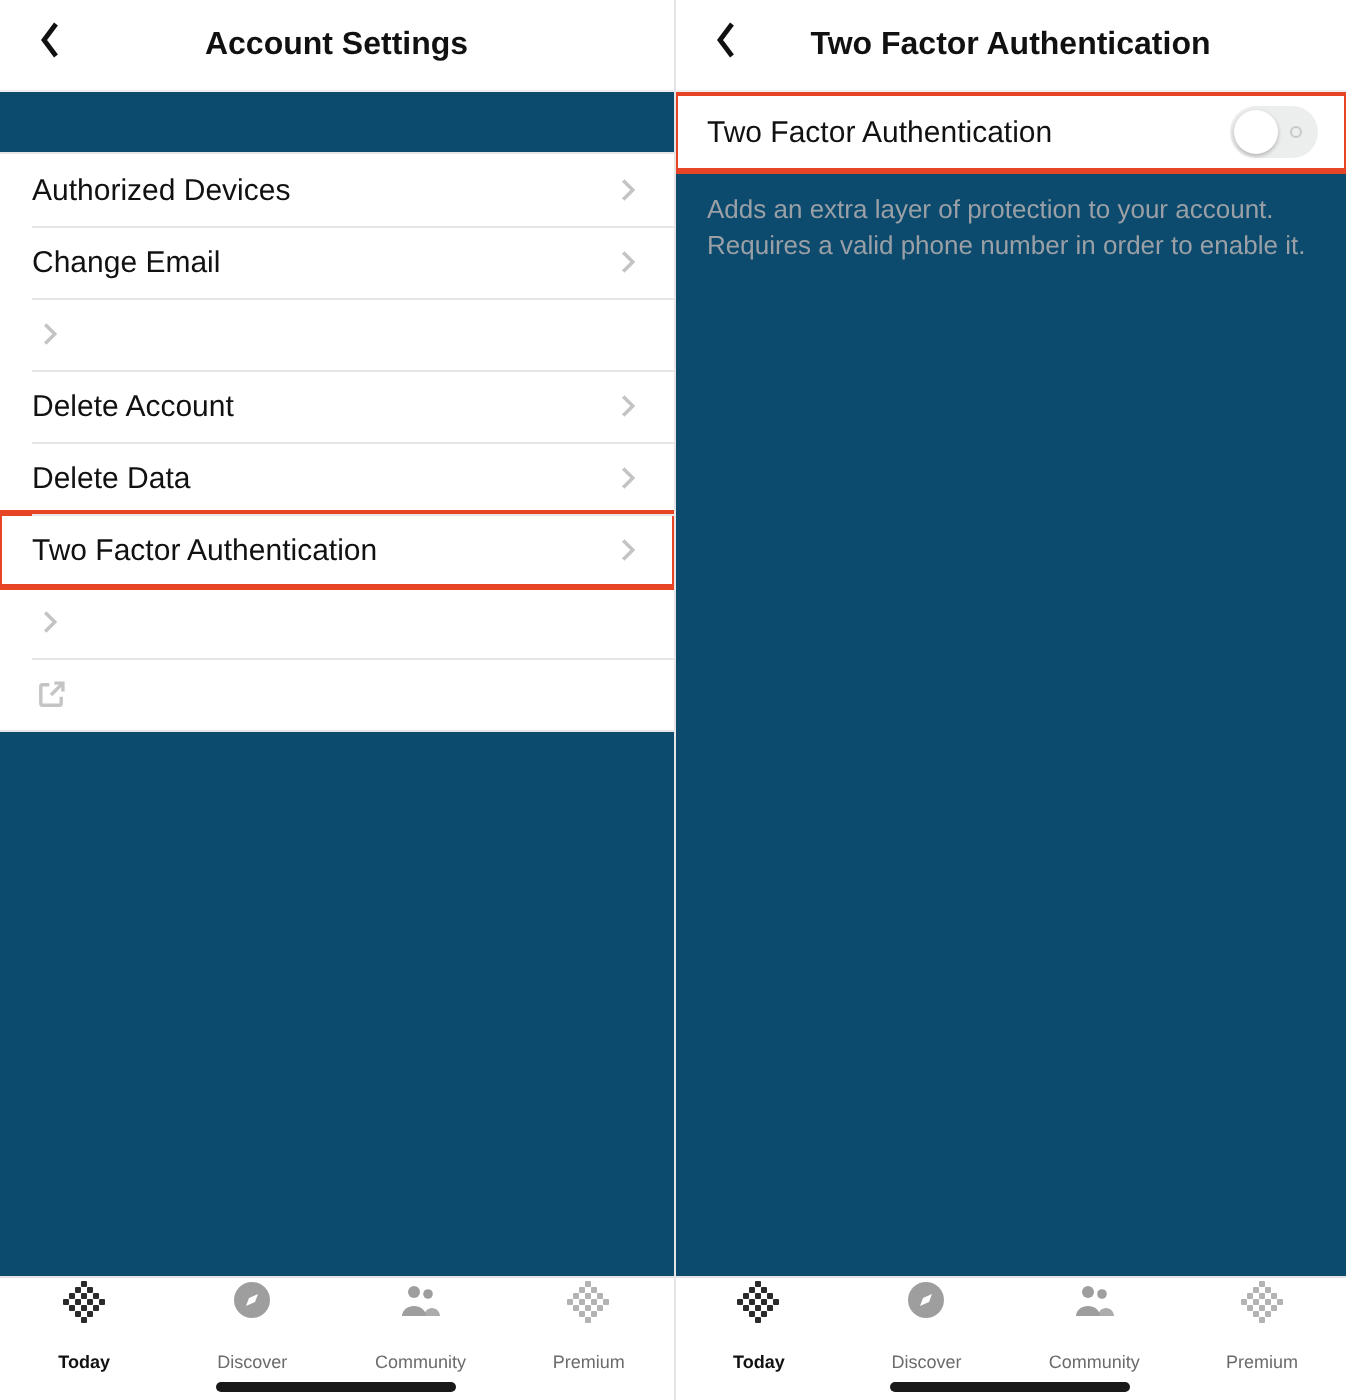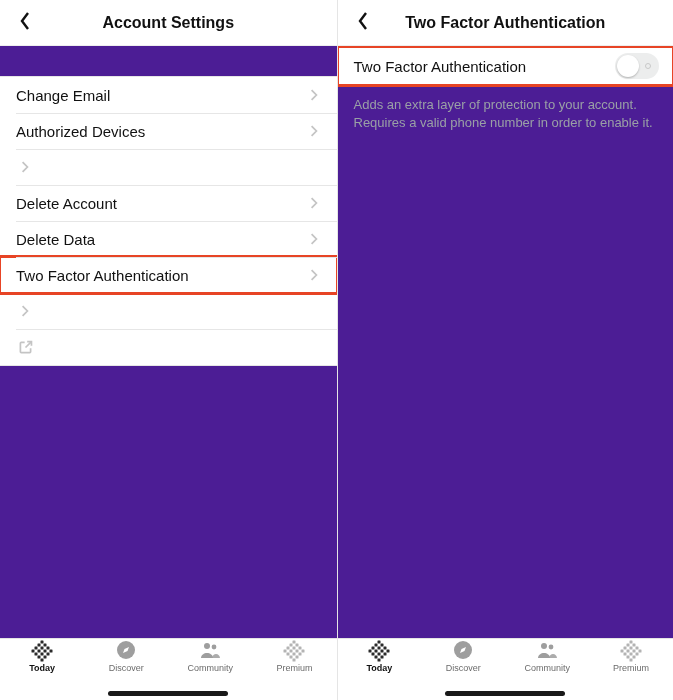--- a/index.html
+++ b/index.html
@@ -1,18 +1,18 @@
 <!DOCTYPE html>
 <html><head>
 <meta charset="utf-8">
 <style>
   * { box-sizing: border-box; margin: 0; padding: 0; }
   html, body { width: 673px; height: 700px; font-family: -apple-system, "Helvetica Neue", Arial, sans-serif; background: #fff; }
   .stage { display: flex; width: 673px; height: 700px; }
-  .phone { flex: 1 1 50%; height: 700px; position: relative; background: #4c1d95; display: flex; flex-direction: column; overflow: hidden; }
+  .phone { flex: 1 1 50%; height: 700px; position: relative; background: #0c4a6e; display: flex; flex-direction: column; overflow: hidden; }
   .phone + .phone { border-left: 1px solid #e5e5e5; }
 
   
   .hdr { height: 46px; background: #ffffff; position: relative; display: flex; align-items: center; justify-content: center; border-bottom: 1px solid #eee; }
   .hdr .title { font-size: 16px; font-weight: 600; color: #111; }
   .hdr .back { position: absolute; left: 8px; top: 0; bottom: 0; width: 34px; display: flex; align-items: center; justify-content: center; }
   .hdr .back svg { width: 12px; height: 20px; stroke: #111; stroke-width: 2.4; fill: none; }
 
   
   .body { flex: 1 1 auto; overflow: hidden; }
@@ -34,21 +34,21 @@
   .row.hl { outline: 3px solid #e74425; outline-offset: -1px; z-index: 3; }
   .row.hl-right { outline: 3px solid #e74425; outline-offset: -1px; z-index: 3; height: 38px; }
 
   
   .toggle { width: 44px; height: 26px; border-radius: 13px; background: #eceded; position: relative; }
   .toggle .knob { position: absolute; left: 2px; top: 2px; width: 22px; height: 22px; border-radius: 50%; background: #ffffff; box-shadow: 0 1px 2px rgba(0,0,0,0.25); }
   .toggle .dot { position: absolute; right: 8px; top: 50%; width: 6px; height: 6px; margin-top: -3px; border-radius: 50%; border: 1px solid #c9c9c9; }
 
   
   .tabbar { position: absolute; left: 0; right: 0; bottom: 0; height: 62px; background: #ffffff; border-top: 1px solid #e5e5e5; display: flex; }
-  .tab { flex: 1 1 25%; display: flex; flex-direction: column; align-items: center; justify-content: flex-start; padding-bottom: 14px; gap: 2px; }
+  .tab { flex: 1 1 25%; display: flex; flex-direction: column; align-items: center; justify-content: space-between; padding-bottom: 14px; gap: 2px; }
   .tab .ticon { width: 22px; height: 22px; display: flex; align-items: center; justify-content: center; }
   .tab .ticon svg { width: 22px; height: 22px; }
   .tab .tl { font-size: 9px; color: #6b6b6b; }
   .tab.active .tl { color: #111; font-weight: 600; }
   .homebar { position: absolute; bottom: 4px; left: 50%; width: 120px; height: 5px; background: #000; border-radius: 3px; transform: translateX(-50%); opacity: 0.9; }
 
   
   .dots { position: relative; width: 22px; height: 22px; }
   .dots span { position: absolute; width: 3px; height: 3px; background: #2b2b2b; border-radius: 0.5px; transform: translate(-50%,-50%); }
   .dots.dim span { background: #b3b3b3; }
@@ -67,29 +67,29 @@
             </svg>
         </span>
       </div>
       <div class="title">Account Settings</div>
     </div>
 
     <div class="body">
       <div class="gap"></div>
       <div class="list" id="left-list">
           <div class="row">
+            <div class="label">Authorized Devices</div>
+            <div class="acc ">
+              <svg viewBox="0 0 10 16">
+                <polyline points="2,2 8,8 2,14"></polyline>
+              </svg>
+            </div>
+          </div>
+          <div class="row">
             <div class="label">Change Email</div>
-            <div class="acc ">
-              <svg viewBox="0 0 10 16">
-                <polyline points="2,2 8,8 2,14"></polyline>
-              </svg>
-            </div>
-          </div>
-          <div class="row">
-            <div class="label">Authorized Devices</div>
             <div class="acc ">
               <svg viewBox="0 0 10 16">
                 <polyline points="2,2 8,8 2,14"></polyline>
               </svg>
             </div>
           </div>
           <div class="row">
             <div class="acc ">
               <svg viewBox="0 0 10 16">
                 <polyline points="2,2 8,8 2,14"></polyline>

